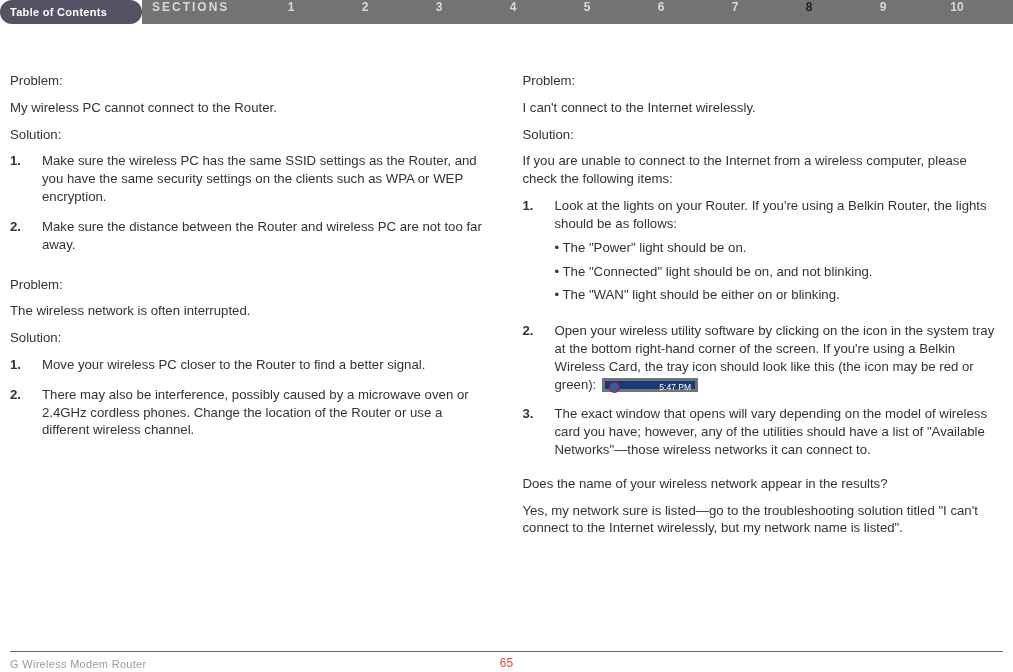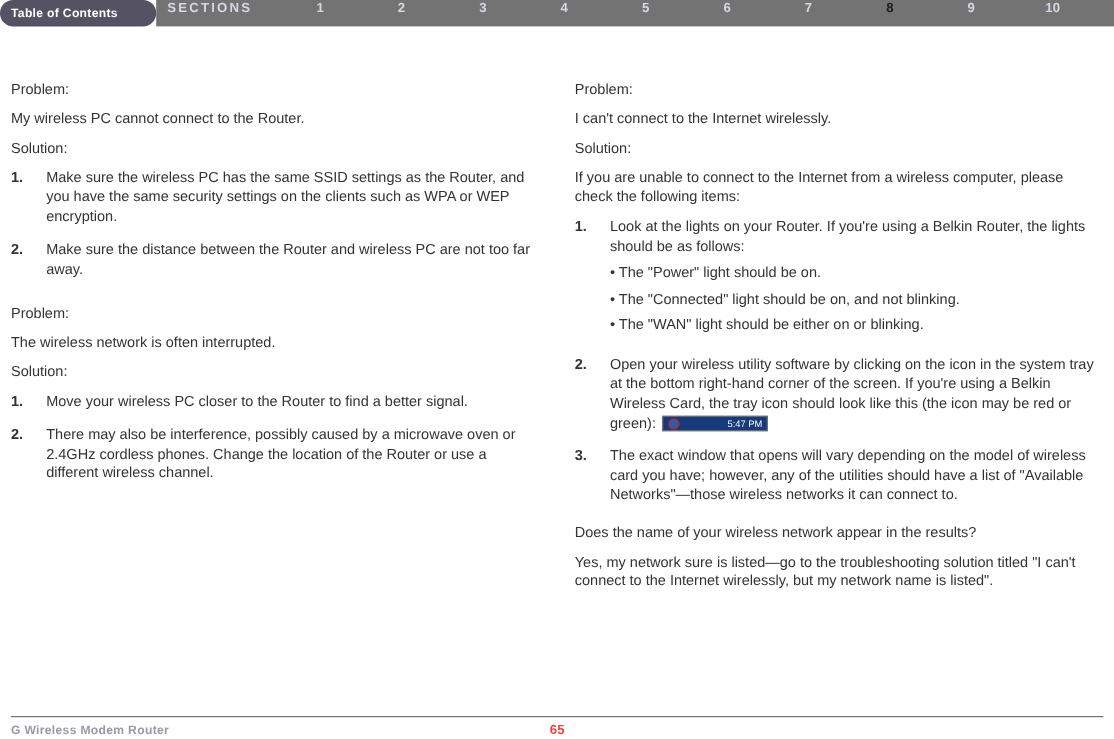--- a/index.html
+++ b/index.html
@@ -73,21 +73,21 @@
     .bullets { margin: 6px 0 0 0; }
     .bullets p { margin-bottom: 6px; }
     .tray-img {
       display: inline-block;
       vertical-align: middle;
       width: 96px;
       height: 14px;
       background: #163a7a;
       position: relative;
       margin-left: 2px;
-      border: 1px solid #737373;
+      border: 3px solid #737373;
     }
     .tray-img::before {
       content: '';
       position: absolute;
       left: 4px; top: 1px;
       width: 11px; height: 11px;
       border-radius: 50%;
       border: 1.5px solid #b7142c;
       background: #385a9a;
       box-sizing: border-box;
@@ -104,21 +104,21 @@
       position: absolute;
       bottom: 0;
       left: 0;
       right: 0;
       padding: 0 10px 2px 10px;
       display: flex;
       align-items: flex-end;
       height: 28px;
       color: #9b98a8;
       font-size: 11px;
-      font-weight: bold;
+      font-weight: normal;
     }
     .footer .rule {
       position: absolute;
       top: 7px;
       left: 10px;
       right: 10px;
       height: 1px;
       background: #666;
     }
     .footer .product { letter-spacing: 0.3px; }

